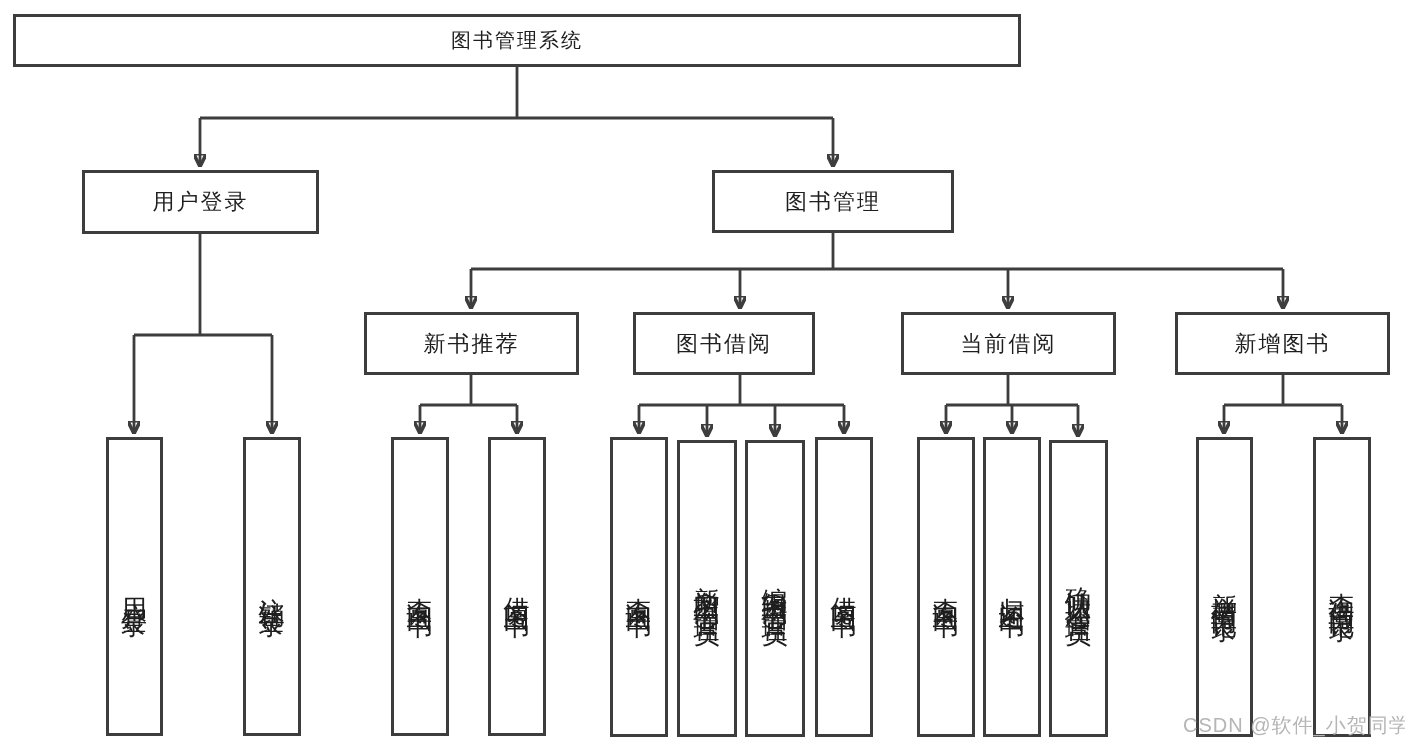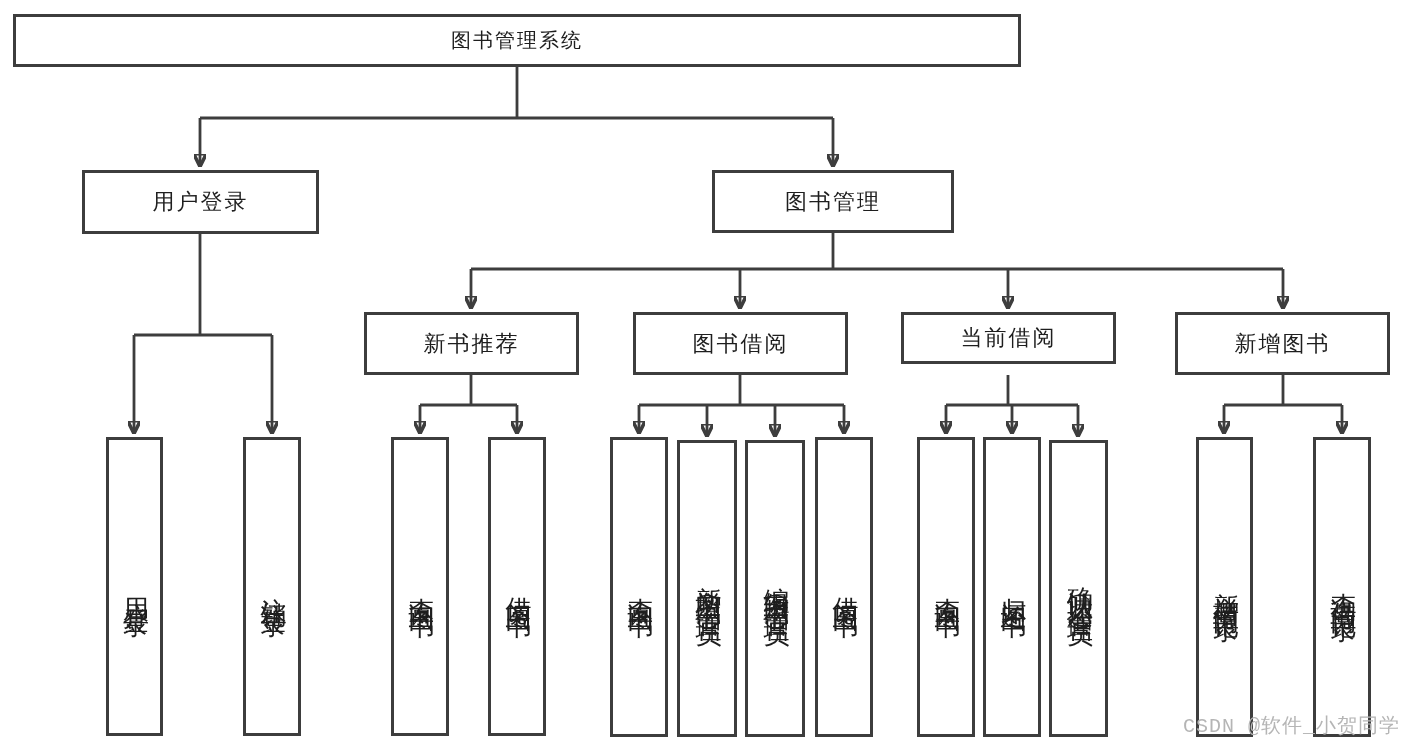--- a/index.html
+++ b/index.html
@@ -7,21 +7,21 @@
     --text: #1e1e1e;
     --bg: #ffffff;
     --wm: #b5b5b5;
   }
   html, body { margin: 0; padding: 0; background: #fff; }
   .canvas {
     position: relative;
     width: 1405px;
     height: 747px;
     background: var(--bg);
-    font-family: Liberation Mono, monospace;
+    font-family: Liberation Sans, sans-serif;
     overflow: hidden;
   }
   .connectors {
     position: absolute;
     left: 0; top: 0;
     width: 1405px; height: 747px;
     pointer-events: none;
   }
   .connectors path {
     fill: none;
@@ -100,22 +100,22 @@
     <path d="M1224 405 V431" marker-end="url(#arrow)"></path>
     <path d="M1342 405 V431" marker-end="url(#arrow)"></path>
   </svg>
 
   <div class="box h root-box" style="left:13px;top:14px;width:1008px;height:53px">图书管理系统</div>
 
   <div class="box h" style="left:82px;top:170px;width:237px;height:64px">用户登录</div>
   <div class="box h" style="left:712px;top:170px;width:242px;height:63px">图书管理</div>
 
   <div class="box h" style="left:364px;top:312px;width:215px;height:63px">新书推荐</div>
-  <div class="box h" style="left:633px;top:312px;width:215px;height:63px">图书借阅</div>
-  <div class="box h" style="left:901px;top:312px;width:215px;height:52px">当前借阅</div>
+  <div class="box h" style="left:633px;top:312px;width:182px;height:63px">图书借阅</div>
+  <div class="box h" style="left:901px;top:312px;width:215px;height:63px">当前借阅</div>
   <div class="box h" style="left:1175px;top:312px;width:215px;height:63px">新增图书</div>
 
   <div class="box v" style="left:106px;top:437px;width:57px;height:299px">用户登录</div>
   <div class="box v" style="left:243px;top:437px;width:58px;height:299px">注销登录</div>
 
   <div class="box v" style="left:391px;top:437px;width:58px;height:299px">查询图书</div>
   <div class="box v" style="left:488px;top:437px;width:58px;height:299px">借阅图书</div>
 
   <div class="box v" style="left:610px;top:437px;width:58px;height:300px">查询图书</div>
   <div class="box v" style="left:677px;top:440px;width:60px;height:297px">新增图书（管理员）</div>

